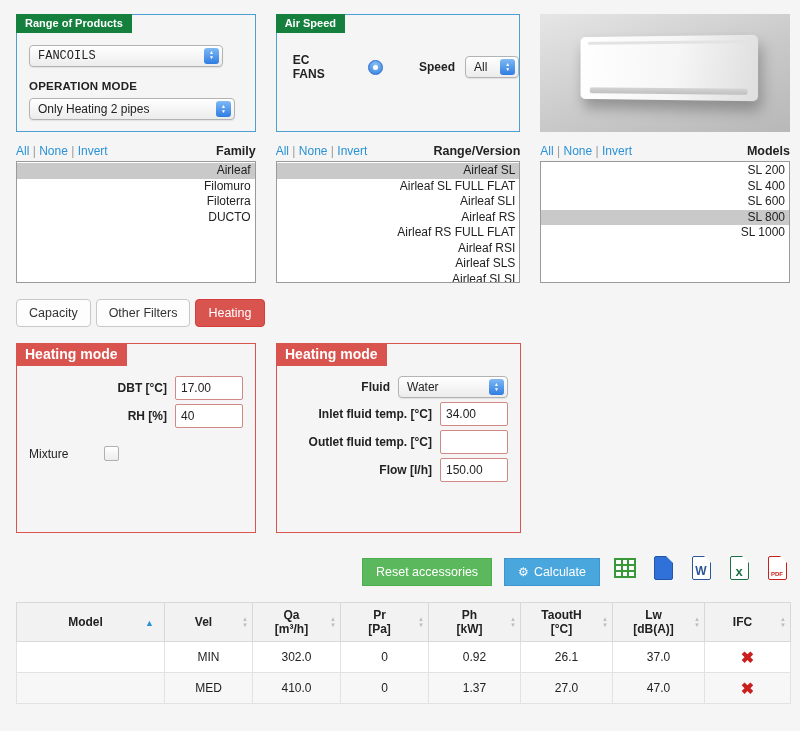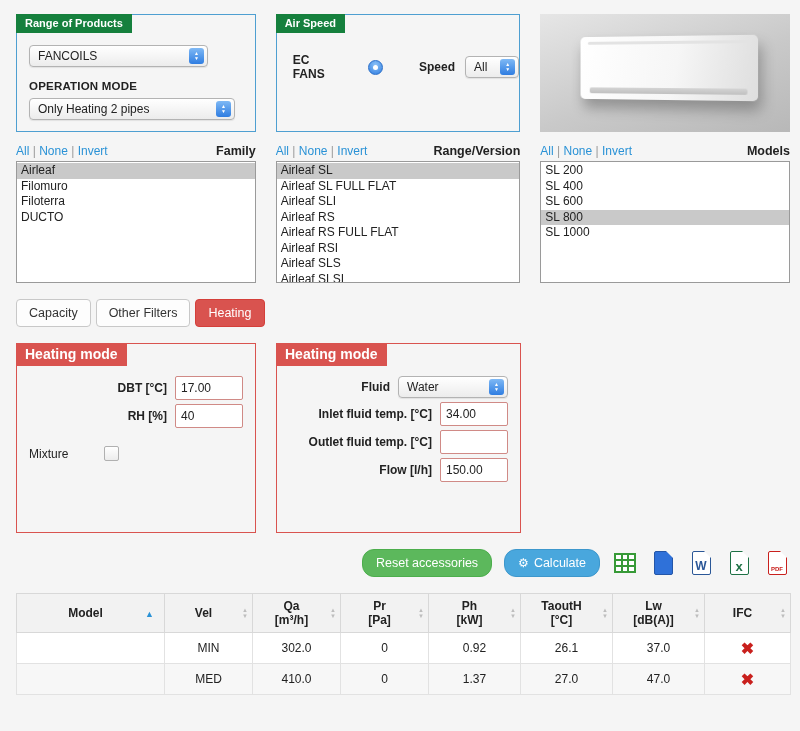--- a/index.html
+++ b/index.html
@@ -23,21 +23,21 @@
   
   .msel{display:inline-flex;align-items:center;height:22px;box-sizing:border-box;
     background:linear-gradient(#ffffff,#ececec);border:1px solid #b3b3b3;border-radius:4px;
     box-shadow:0 1px 1px rgba(0,0,0,.08);cursor:default;}
   .msel .txt{padding:0 8px;flex:1;white-space:nowrap;overflow:hidden;}
   .msel .arrows{width:15px;height:16px;margin-right:3px;border-radius:3px;flex:none;
     background:linear-gradient(#7fb9f5,#2f7de1);color:#fff;display:flex;flex-direction:column;
     align-items:center;justify-content:center;}
   .msel .arrows::before{content:"▲";font-size:5px;line-height:5px;}
   .msel .arrows::after{content:"▼";font-size:5px;line-height:5px;}
-  .w185{width:179px;margin:30px 0 0 12px;}
+  .w185{width:194px;margin:30px 0 0 12px;font-family:Liberation Mono, monospace;}
   .w205{width:206px;margin:6px 0 0 12px;}
   .w110{width:110px;}
   .w55{width:55px;margin-left:10px;}
   .op-label{font-weight:bold;font-size:11.5px;margin:13px 0 0 12px;letter-spacing:.2px;}
 
   
   .air-content{display:flex;align-items:center;padding:38px 0 0 16px;}
   .ec-label{font-weight:bold;}
   .radio{width:15px;height:15px;border-radius:50%;margin-left:24px;position:relative;flex:none;
     background:radial-gradient(circle at 50% 30%, #8cc2f7, #2f7de1);border:1px solid #2a6fc9;box-sizing:border-box;}
@@ -57,21 +57,21 @@
   
   .lists-row{display:flex;gap:20px;margin-top:12px;}
   .list-col{display:flex;flex-direction:column;}
   .c1{width:240px;} .c2{width:245px;} .c3{width:250px;}
   .list-head{display:flex;justify-content:space-between;align-items:baseline;margin-bottom:3px;}
   .links{color:#9a9a9a;}
   .links a{color:#2a92d6;text-decoration:none;cursor:pointer;}
   .list-title{font-weight:bold;font-size:12.5px;}
   .listbox{border:1px solid #9a9a9a;background:#fff;height:122px;box-sizing:border-box;
     overflow-y:auto;padding:1px 0;}
-  .listbox .item{padding:0 4px;line-height:15.5px;white-space:nowrap;cursor:default;}
+  .listbox .item{padding:0 4px;line-height:15.5px;white-space:nowrap;cursor:default;text-align:right;}
   .listbox .item.selected{background:#c9c9c9;}
 
   
   .tabs{display:flex;gap:5px;margin-top:16px;align-items:flex-end;}
   .tab{padding:6px 12px;border:1px solid #c8c8c8;border-radius:4px;background:#fdfdfd;
     font-family:"Liberation Sans",sans-serif;font-size:12.5px;color:#333;cursor:pointer;}
   .tab.active{background:#d9534f;border-color:#d43f3a;color:#fff;}
 
   
   .heat-row{display:flex;gap:20px;margin-top:16px;}
@@ -81,21 +81,21 @@
   .frow.first{margin-top:32px;}
   .flabel{font-weight:bold;}
   .finput{width:56px;height:20px;box-sizing:content-box;border:1px solid #d08a86;border-radius:2px;
     font-family:"Liberation Sans",sans-serif;font-size:12px;padding:1px 5px;background:#fff;color:#222;}
   .mixrow{display:flex;align-items:center;gap:36px;margin:18px 0 0 12px;}
   .checkbox{width:13px;height:13px;border:1px solid #b0b0b0;border-radius:2px;
     background:linear-gradient(#ffffff,#ececec);cursor:pointer;}
 
   
   .actions{display:flex;align-items:center;justify-content:flex-end;gap:12px;margin-top:16px;}
-  .btn{border-radius:12px;font-family:"Liberation Sans",sans-serif;font-size:12.5px;padding:6px 13px;cursor:pointer;}
+  .btn{border-radius:0;font-family:"Liberation Sans",sans-serif;font-size:12.5px;padding:6px 13px;cursor:pointer;margin-top:9px;}
   .btn-green{background:#5cb85c;border:1px solid #4cae4c;color:#fff;}
   .btn-blue{background:#49a7dd;border:1px solid #3d97cc;color:#fff;display:inline-flex;align-items:center;gap:5px;}
   .gear{font-size:12px;line-height:12px;}
   .ico-btn{width:26px;height:26px;display:flex;align-items:center;justify-content:center;cursor:pointer;background:none;border:none;padding:0;}
   .file{width:19px;height:24px;background:#fff;border:1px solid #8a8a8a;border-radius:2px;position:relative;
     display:flex;align-items:flex-end;justify-content:center;font-weight:bold;box-sizing:border-box;}
   .file::before{content:"";position:absolute;top:-1px;right:-1px;width:0;height:0;
     border-style:solid;border-width:0 7px 7px 0;border-color:transparent #f5f5f5 transparent transparent;}
   .file.blue{background:#2f71d9;border-color:#2456a8;}
   .file.word{border-color:#2b5797;}

